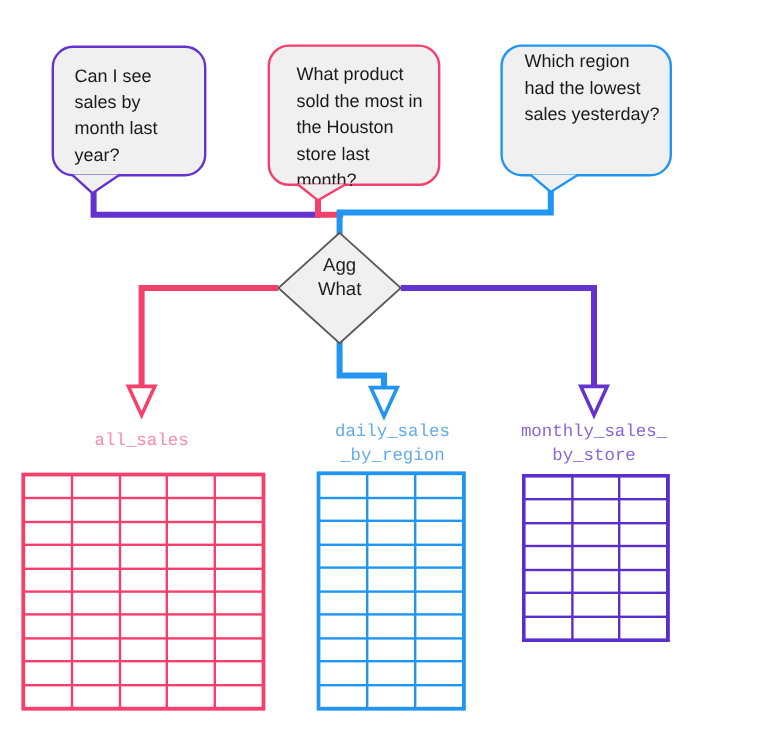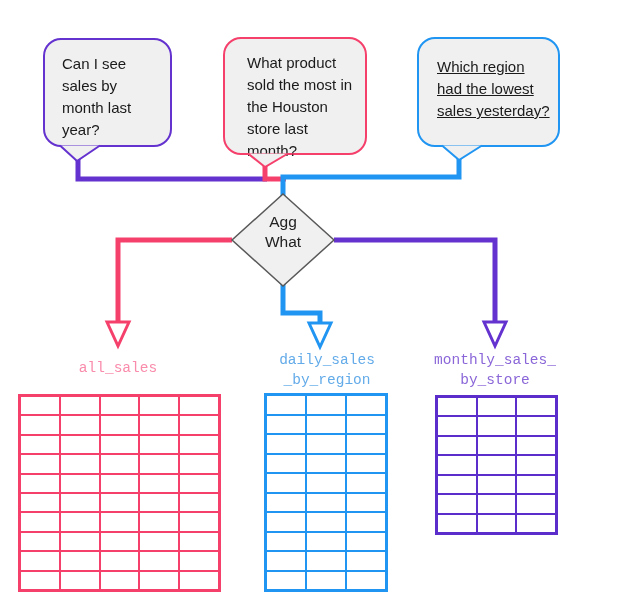--- a/index.html
+++ b/index.html
@@ -17,21 +17,21 @@
     background:var(--c-bubble_fill);
     border:2px solid #0f172a;
     border-radius:18px;
     font-size:15px;
     line-height:22px;
     color:#1a1a1a;
   }
   .bubble .bubble-text{display:block;}
   #bubble-purple{left:43px;top:38px;width:129px;height:109px;padding:13px 10px 0 17px;}
   #bubble-pink{left:223px;top:37px;width:144px;height:118px;padding:13px 8px 0 22px;}
-  #bubble-blue{left:417px;top:37px;width:143px;height:110px;padding:17px 8px 0 18px;text-decoration:underline;}
+  #bubble-blue{left:417px;top:37px;width:143px;height:110px;padding:2px 8px 0 18px;}
   .diamond-label{
     position:absolute;left:251px;top:212px;width:64px;
     text-align:center;font-size:15.5px;line-height:20px;color:#222222;
   }
   .table-label{
     position:absolute;
     font-family:Liberation Mono, monospace;
     font-size:14.5px;line-height:20px;
     text-align:center;
   }

